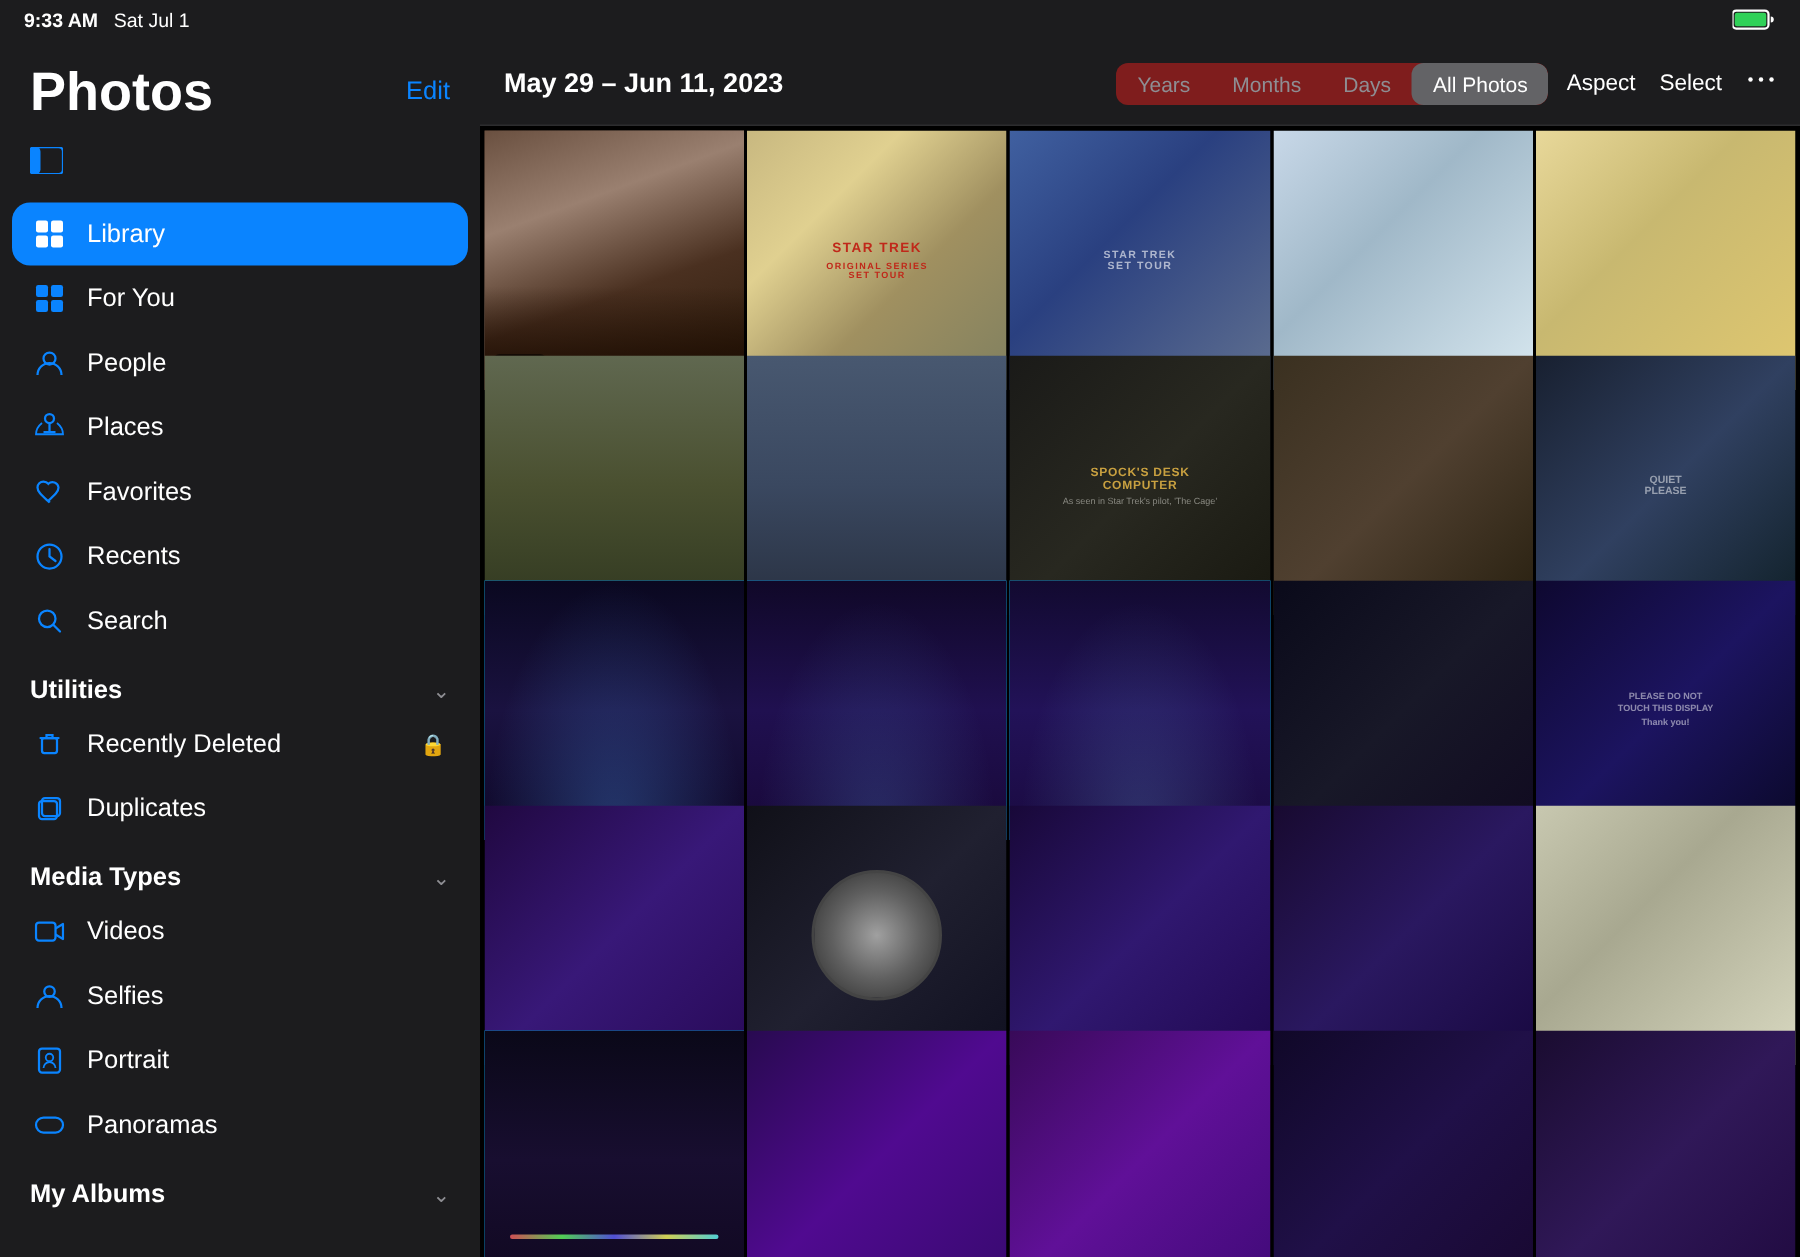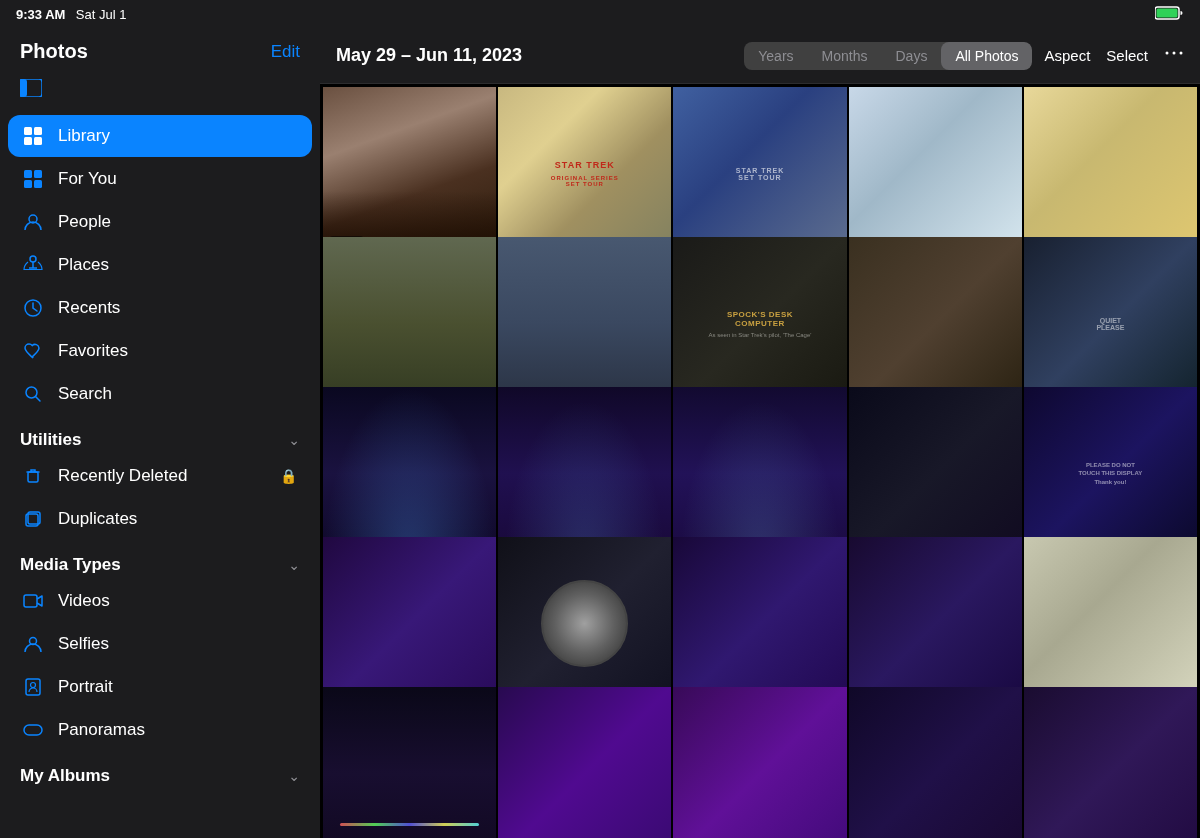--- a/index.html
+++ b/index.html
@@ -51,21 +51,21 @@
     }
 
     .sidebar-header {
       display: flex;
       align-items: center;
       justify-content: space-between;
       padding: 12px 20px 8px 20px;
     }
     .sidebar-title {
       color: #fff;
-      font-size: 20px;
+      font-size: 36px;
       font-weight: 700;
     }
     .sidebar-edit-btn {
       color: #0a84ff;
       font-size: 17px;
       font-weight: 400;
       background: none;
       border: none;
       cursor: pointer;
     }
@@ -150,21 +150,21 @@
       border-bottom: 1px solid #2c2c2e;
     }
     .toolbar-date {
       color: #fff;
       font-size: 18px;
       font-weight: 600;
       flex: 1;
     }
     .toolbar-filter-group {
       display: flex;
-      background: #404040;
+      background: #7f1d1d;
       border-radius: 8px;
       overflow: hidden;
     }
     .toolbar-filter-btn {
       color: #8e8e93;
       font-size: 14px;
       padding: 6px 14px;
       background: none;
       border: none;
       cursor: pointer;
@@ -333,34 +333,34 @@
               <line x1="6" y1="13" x2="14" y2="13" stroke="#0a84ff" stroke-width="1.5"></line>
               <path d="M5 7c-2.5 2-4 4.5-4 7.5h18c0-3-1.5-5.5-4-7.5" fill="none" stroke="#0a84ff" stroke-width="1.2"></path>
             </svg>
         </span>
         <span class="sidebar-item-label">Places</span>
       </li>
 
       <li class="sidebar-item">
         <span class="sidebar-item-icon">
           <svg width="20" height="20" viewBox="0 0 20 20">
+              <path d="M10 17l-1.45-1.32C4.4 11.85 2 9.65 2 7a4 4 0 014-4c1.26 0 2.47.6 3.25 1.53A4 4 0 0116 7c0 2.65-2.4 4.85-6.55 8.68L10 17z" fill="none" stroke="#0a84ff" stroke-width="1.5"></path>
+            </svg>
+        </span>
+        <span class="sidebar-item-label">Favorites</span>
+      </li>
+
+      <li class="sidebar-item">
+        <span class="sidebar-item-icon">
+          <svg width="20" height="20" viewBox="0 0 20 20">
               <circle cx="10" cy="10" r="8" fill="none" stroke="#0a84ff" stroke-width="1.5"></circle>
               <polyline points="10,5 10,10 14,13" fill="none" stroke="#0a84ff" stroke-width="1.5" stroke-linecap="round"></polyline>
             </svg>
         </span>
         <span class="sidebar-item-label">Recents</span>
-      </li>
-
-      <li class="sidebar-item">
-        <span class="sidebar-item-icon">
-          <svg width="20" height="20" viewBox="0 0 20 20">
-              <path d="M10 17l-1.45-1.32C4.4 11.85 2 9.65 2 7a4 4 0 014-4c1.26 0 2.47.6 3.25 1.53A4 4 0 0116 7c0 2.65-2.4 4.85-6.55 8.68L10 17z" fill="none" stroke="#0a84ff" stroke-width="1.5"></path>
-            </svg>
-        </span>
-        <span class="sidebar-item-label">Favorites</span>
       </li>
 
       <li class="sidebar-item">
         <span class="sidebar-item-icon">
           <svg width="20" height="20" viewBox="0 0 20 20">
               <circle cx="8.5" cy="8.5" r="5.5" fill="none" stroke="#0a84ff" stroke-width="1.5"></circle>
               <line x1="12.5" y1="12.5" x2="17" y2="17" stroke="#0a84ff" stroke-width="1.5" stroke-linecap="round"></line>
             </svg>
         </span>
         <span class="sidebar-item-label">Search</span>

